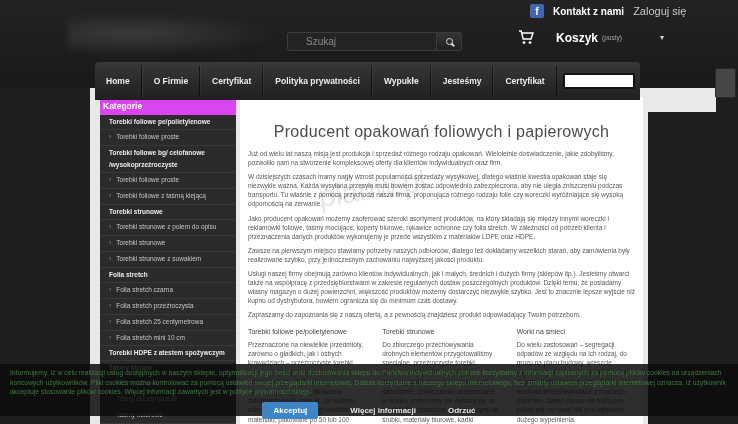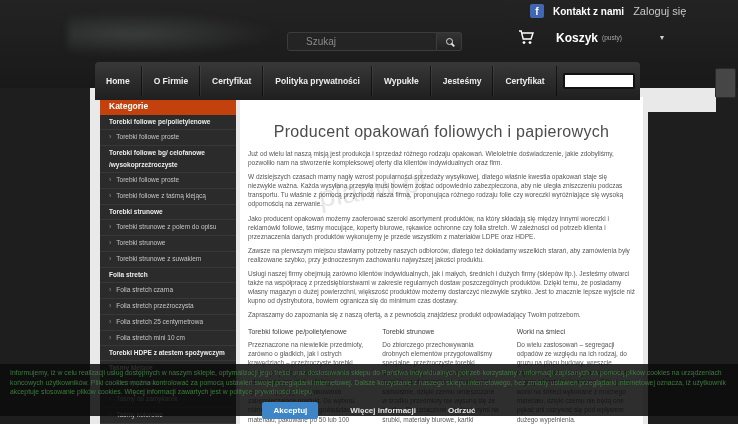--- a/index.html
+++ b/index.html
@@ -52,22 +52,22 @@
     width:72px; height:16px; background:#ffffff; border:2px solid #121212; border-radius:2px; }
 
   
   .wrapper-bg { position:absolute; left:90px; top:88px; width:558px; height:336px; background:#e9e9e9; }
   .wrapper-strip { position:absolute; left:648px; top:88px; width:68px; height:24px; background:#e9e9e9; }
   .side-widget { position:absolute; left:715px; top:68px; width:21px; height:30px;
     background:#464646; border:1px solid #2a2a2a; border-radius:2px; z-index:7; cursor:pointer; }
 
   
   .sidebar { position:absolute; left:100px; top:97px; width:136px; z-index:4; }
-  .sidebar-title { background:#c2410c; color:#fff; font-weight:bold; font-size:8.5px;
-    padding:4px 9px; border-radius:3px 3px 0 0; }
+  .sidebar-title { background:#d946ef; color:#fff; font-weight:bold; font-size:8.5px;
+    padding:4px 3px; border-radius:3px 3px 0 0; }
   .sidebar-list { background:#2b2b2b; }
   .cat-header, .cat-item { padding:1px 9px; line-height:1.85; font-size:6.5px;
     border-bottom:1px solid #383838; }
   .cat-header { color:#ececec; font-weight:bold; }
   .cat-item { color:#c6c6c6; cursor:pointer; }
   .chev { color:#8f8f8f; margin-right:5px; font-size:7px; }
 
   
   .content { position:absolute; left:240px; top:97px; width:403px; height:327px;
     background:#ffffff; padding:24px 8px 0; z-index:3; }

